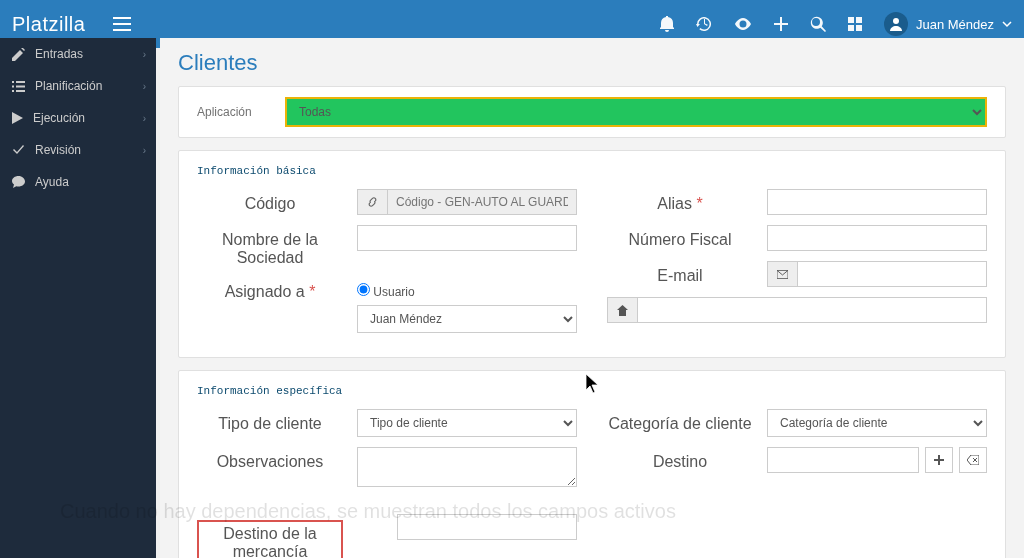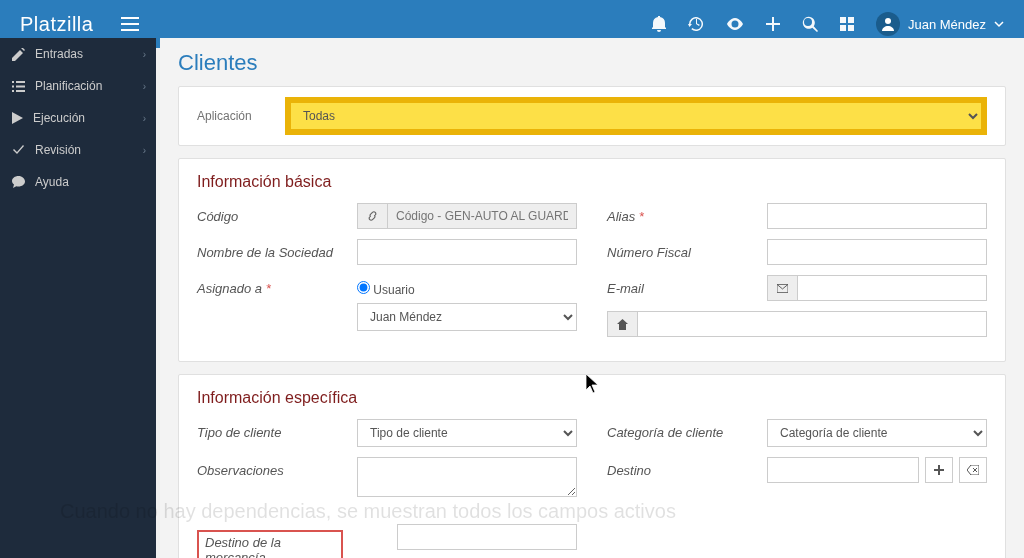--- a/index.html
+++ b/index.html
@@ -1,45 +1,45 @@
 <!DOCTYPE html>
 <html><head>
 <meta charset="utf-8">
 <style>
 * { box-sizing: border-box; margin: 0; padding: 0; }
 body { font-family: 'Segoe UI', Arial, sans-serif; font-size: 13px; background: #f0f0f0; width: 1024px; height: 558px; overflow: hidden; position: relative; }
 
 
-.topbar { height: 48px; background: #2b7dbc; display: flex; align-items: center; color: #fff; padding: 0 20px; }
+.topbar { height: 48px; background: #2b7dbc; display: flex; align-items: center; color: #fff; padding: 0 12px; }
 .brand { font-size: 20px; font-weight: 500; letter-spacing: 0.5px; }
 .hamburger { margin-left: 28px; cursor: pointer; }
 .topbar-right { margin-left: auto; display: flex; align-items: center; gap: 22px; }
 .topbar-right .ticon { cursor: pointer; opacity: 0.95; }
 .user { display: flex; align-items: center; gap: 8px; cursor: pointer; }
 .avatar { width: 24px; height: 24px; border-radius: 50%; background: #1a5c8c; display:flex; align-items:center; justify-content:center; font-size:11px; }
 svg { display: block; }
 
 
 .sidebar { position: absolute; top: 38px; left: 0; width: 156px; bottom: 0; background: #1e2b3c; color: #ccc; }
 .sidebar-item { display: flex; align-items: center; padding: 9px 12px; gap: 10px; font-size: 12px; cursor: pointer; position: relative; }
 .sidebar-item .chev { position: absolute; right: 10px; font-size: 10px; color: #6a7a8c; }
 
 
 .main { position: absolute; top: 38px; left: 160px; right: 0; bottom: 0; padding: 12px 18px; overflow: auto; background: #f3f3f3; }
 .page-title { color: #2b7dbc; font-size: 22px; font-weight: 400; margin-bottom: 10px; }
 .card { background: #fff; border: 1px solid #e0e0e0; border-radius: 2px; padding: 14px 18px; margin-bottom: 12px; }
 .card.filter { padding: 10px 18px; }
 .filter-row { display:flex; align-items:center; gap: 28px; }
 .filter-row label { color: #737373; font-size: 12px; min-width:60px; }
-select.wide { flex:1; padding: 5px 8px; border:6px solid #eab308; background:#fde047; color:#555; font-size:12px; }
-.section-title { color: #7f1d1d; font-size: 16px; font-weight: 400; margin-bottom: 12px; }
+select.wide { flex:1; padding: 5px 8px; border:2px solid #eab308; background:#22c55e; color:#555; font-size:12px; }
+.section-title { color: #0c4a6e; font-size: 11px; font-weight: 400; margin-bottom: 12px; font-family: Liberation Mono, monospace; }
 .form-grid { display: flex; gap: 30px; }
 .col { flex: 1; }
 .form-row { display: flex; align-items: flex-start; margin-bottom: 10px; }
-.form-row label { width: 160px; text-align: left; color: #555; font-size: 13px; padding-right: 14px; padding-top:6px;font-style:italic; }
+.form-row label { width: 160px; text-align: center; color: #555; font-size: 16px; padding-right: 14px; padding-top:6px; }
 .req { color: #d9534f; }
 .field { flex:1; }
 input[type=text], select.fld, textarea { width: 100%; padding: 5px 8px; border:1px solid #ccc; background:#fff; color:#555; font-size:12px; }
 textarea { resize: both; height: 40px; }
 .input-grp { display:flex; }
 .input-grp .addon { background:#eee; border:1px solid #ccc; border-right:none; padding:5px 9px; color:#666; display:flex; align-items:center; justify-content:center; min-width:30px; }
 .input-grp input { border-left:1px solid #ccc; }
 .input-grp.disabled input { background:#eee; }
 .radio-line { font-size:12px; color:#555; padding:6px 0; }
 .contact-input { flex:1; border:1px solid #ccc; height:26px; background:#fff; }

